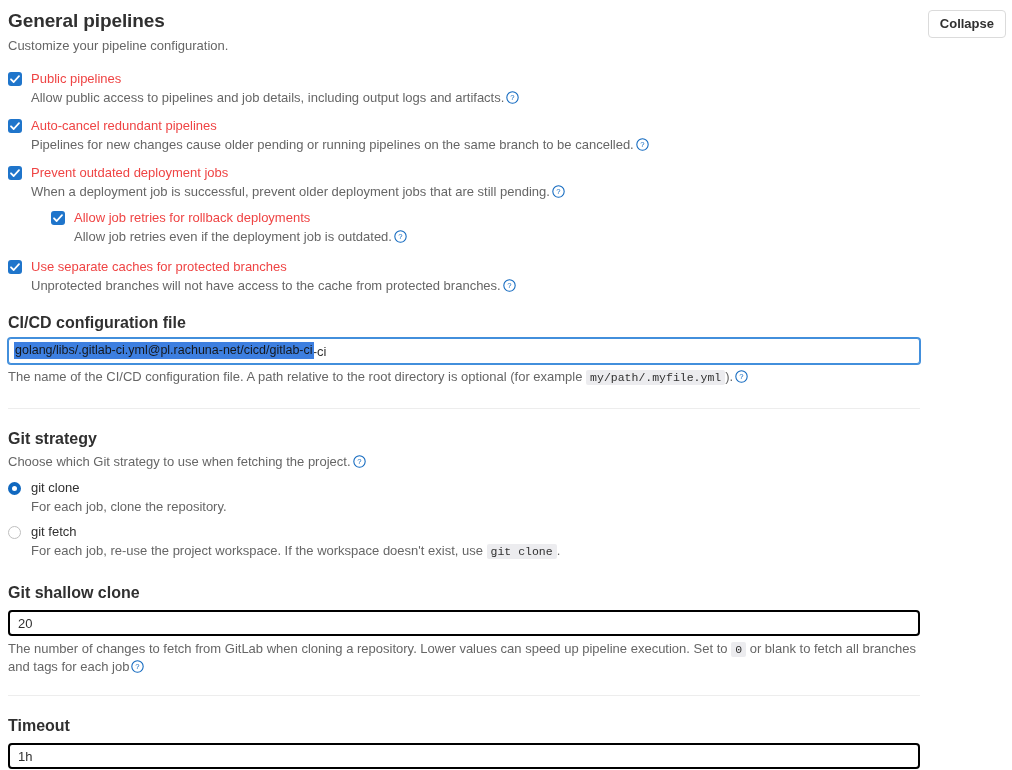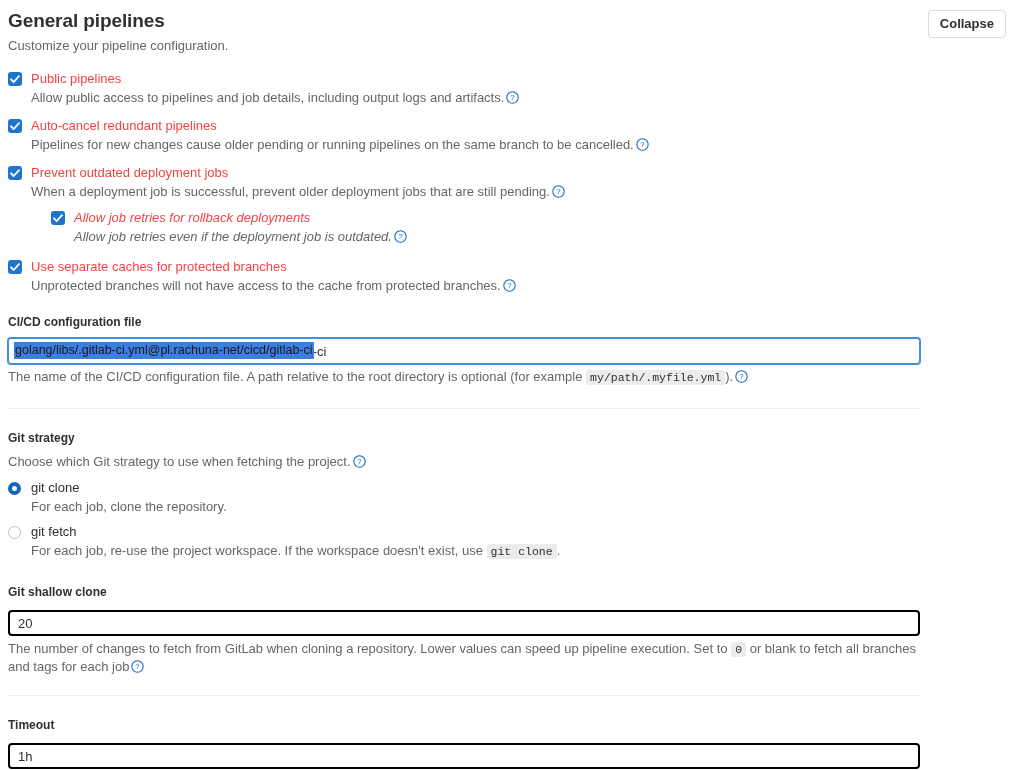--- a/index.html
+++ b/index.html
@@ -67,21 +67,20 @@
   }
   .check-row {
     position: relative;
     padding-left: 23px;
     margin-bottom: 12px;
   }
   .check-row.nested {
     margin-left: 20px;
     margin-top: 10px;
     margin-bottom: 4px;
-    font-style: italic;
   }
   .checkbox {
     position: absolute;
     left: 0;
     top: 1px;
     width: 14px;
     height: 14px;
     border-radius: 3px;
     background: #1f75cb;
     box-sizing: border-box;
@@ -110,21 +109,21 @@
   }
   .help-icon svg { display: block; }
 
   
   .section {
     padding-left: 8px;
     padding-right: 0;
   }
   .field-label {
     display: block;
-    font-size: 12px;
+    font-size: 16px;
     font-weight: bold;
     color: #303030;
     line-height: 17px;
   }
   .text-input {
     display: block;
     box-sizing: border-box;
     width: 912px;
     height: 26px;
     border: 2px solid #000000;

